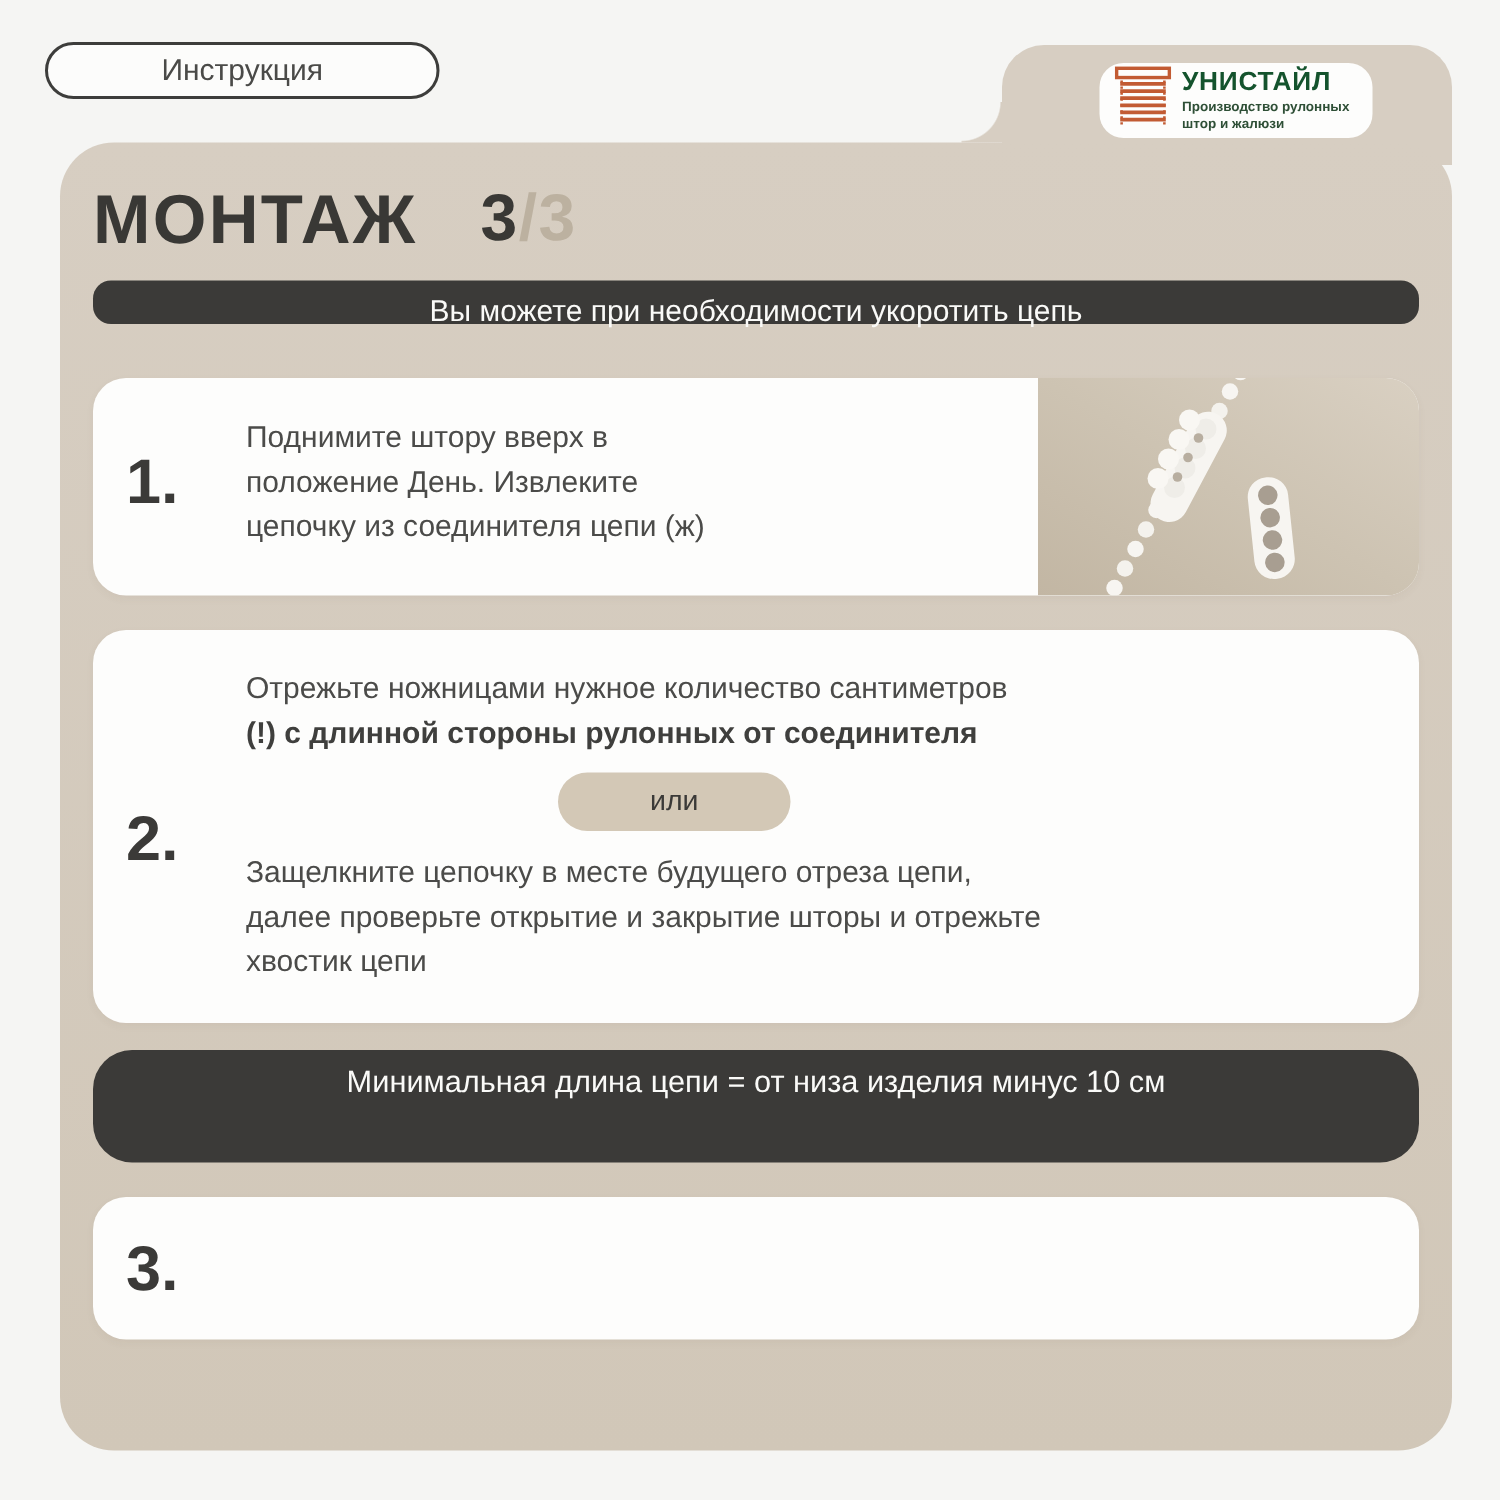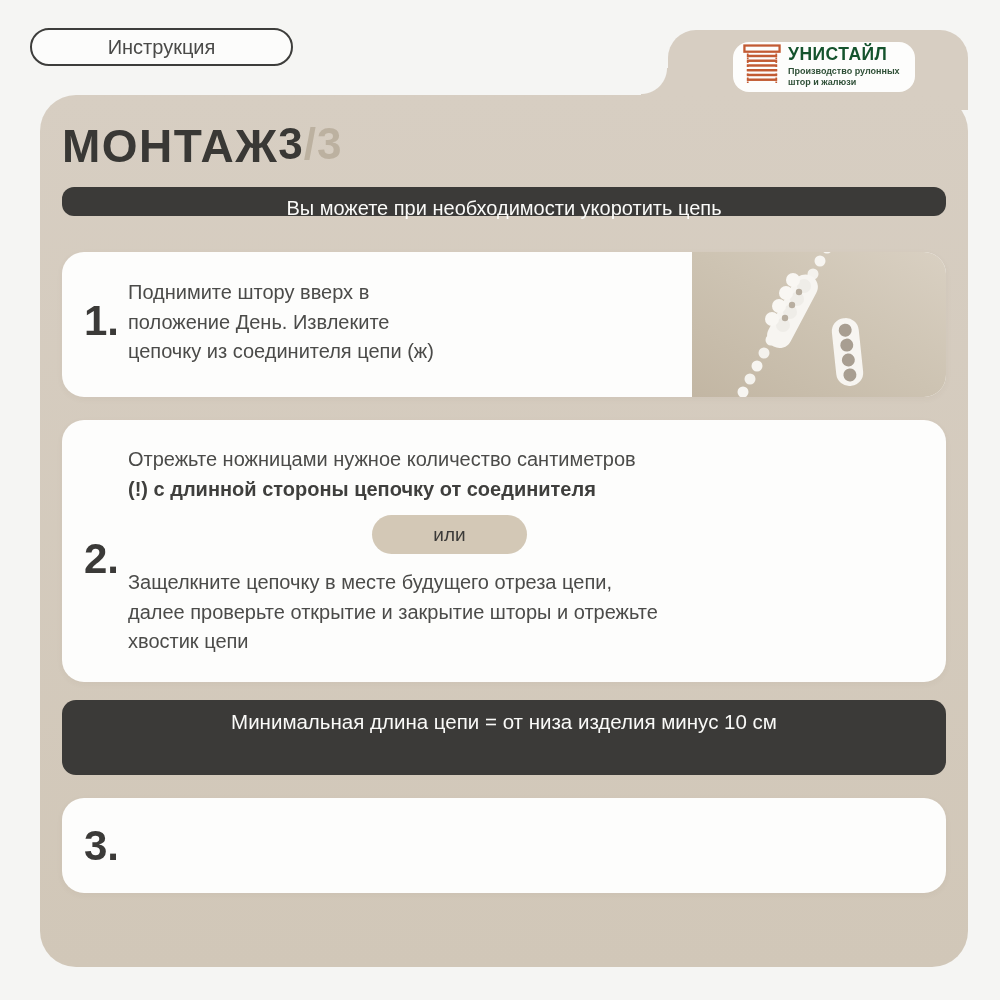--- a/index.html
+++ b/index.html
@@ -56,57 +56,57 @@
   
   .main-card {
     position: absolute; left: 40px; top: 95px;
     width: 928px; height: 872px;
     background: linear-gradient(180deg, #d7cec2 0%, #d1c7b8 100%);
     border-radius: 36px;
   }
 
   .title-row {
     position: absolute; left: 22px; top: 24px;
-    display: flex; align-items: flex-start; 
+    display: flex; align-items: center; gap: 42px;
   }
   .page-title {
     font-size: 46px; font-weight: 800; letter-spacing: 1.5px; color: #393835;
   }
   .page-counter { font-size: 44px; font-weight: 800; letter-spacing: 1px; }
   .page-counter .cur { color: #393835; }
   .page-counter .dim { color: #bcb1a0; }
 
   .dark-bar {
     position: absolute; left: 22px; width: 884px;
     background: #3b3a38;
     color: #fafaf8;
     text-align: center;
     font-weight: 500;
   }
   .bar-top { top: 92px; height: 29px; border-radius: 12px; font-size: 20px; line-height: 43px; }
-  .bar-mid { top: 605px; height: 75px; border-radius: 14px; font-size: 20.5px; line-height: 30.5px; padding-top: 7px; }
+  .bar-mid { top: 605px; height: 75px; border-radius: 26px; font-size: 20.5px; line-height: 30.5px; padding-top: 7px; }
 
   .step-card {
     position: absolute; left: 22px; width: 884px;
     background: #fdfdfc;
     border-radius: 22px;
     box-shadow: 0 2px 6px rgba(90,80,65,0.05);
   }
   .card-1 { top: 157px; height: 145px; }
   .card-2 { top: 325px; height: 262px; }
   .card-3 { top: 703px; height: 95px; display: flex; align-items: center; padding-left: 22px; gap: 36px; }
 
   .step-num {
     font-size: 42px; font-weight: 700; color: #3b3a38; line-height: 1;
   }
   .num-1 { position: absolute; left: 22px; top: 48px; }
   .num-2 { position: absolute; left: 22px; top: 118px; }
 
   .step-text {
-    font-size: 20px; color: #4b4b49; line-height: 29.5px;
+    font-size: 20px; color: #4b4b49; line-height: 29.5px; margin-left: 36px;
   }
   .text-1 { position: absolute; left: 66px; top: 26px; }
   .text-2a { position: absolute; left: 66px; top: 24px; line-height: 30px; }
   .text-2a .bold { font-weight: 700; color: #3f3f3d; }
   .text-2b { position: absolute; left: 66px; top: 148px; }
 
   .or-pill {
     position: absolute; left: 310px; top: 95px;
     width: 155px; height: 39px;
     background: #d3c8b6;
@@ -212,21 +212,21 @@
           <circle cx="155.5" cy="108" r="6.5" fill="#a89e91"></circle>
           <circle cx="155.5" cy="123" r="6.5" fill="#a89e91"></circle>
         </g>
       </svg>
     </div>
   </div>
 
   <div class="step-card card-2">
     <div class="step-text text-2a">
       <div>Отрежьте ножницами нужное количество сантиметров</div>
-      <div class="bold">(!) с длинной стороны цепочку от соединителя</div>
+      <div class="bold">(!) с длинной стороны рулонных от соединителя</div>
     </div>
     <div class="or-pill">
       <span>или</span>
     </div>
     <div class="step-num num-2">2.</div>
     <div class="step-text text-2b">
       <div>Защелкните цепочку в месте будущего отреза цепи,</div>
       <div>далее проверьте открытие и закрытие шторы и отрежьте</div>
       <div>хвостик цепи</div>
     </div>

